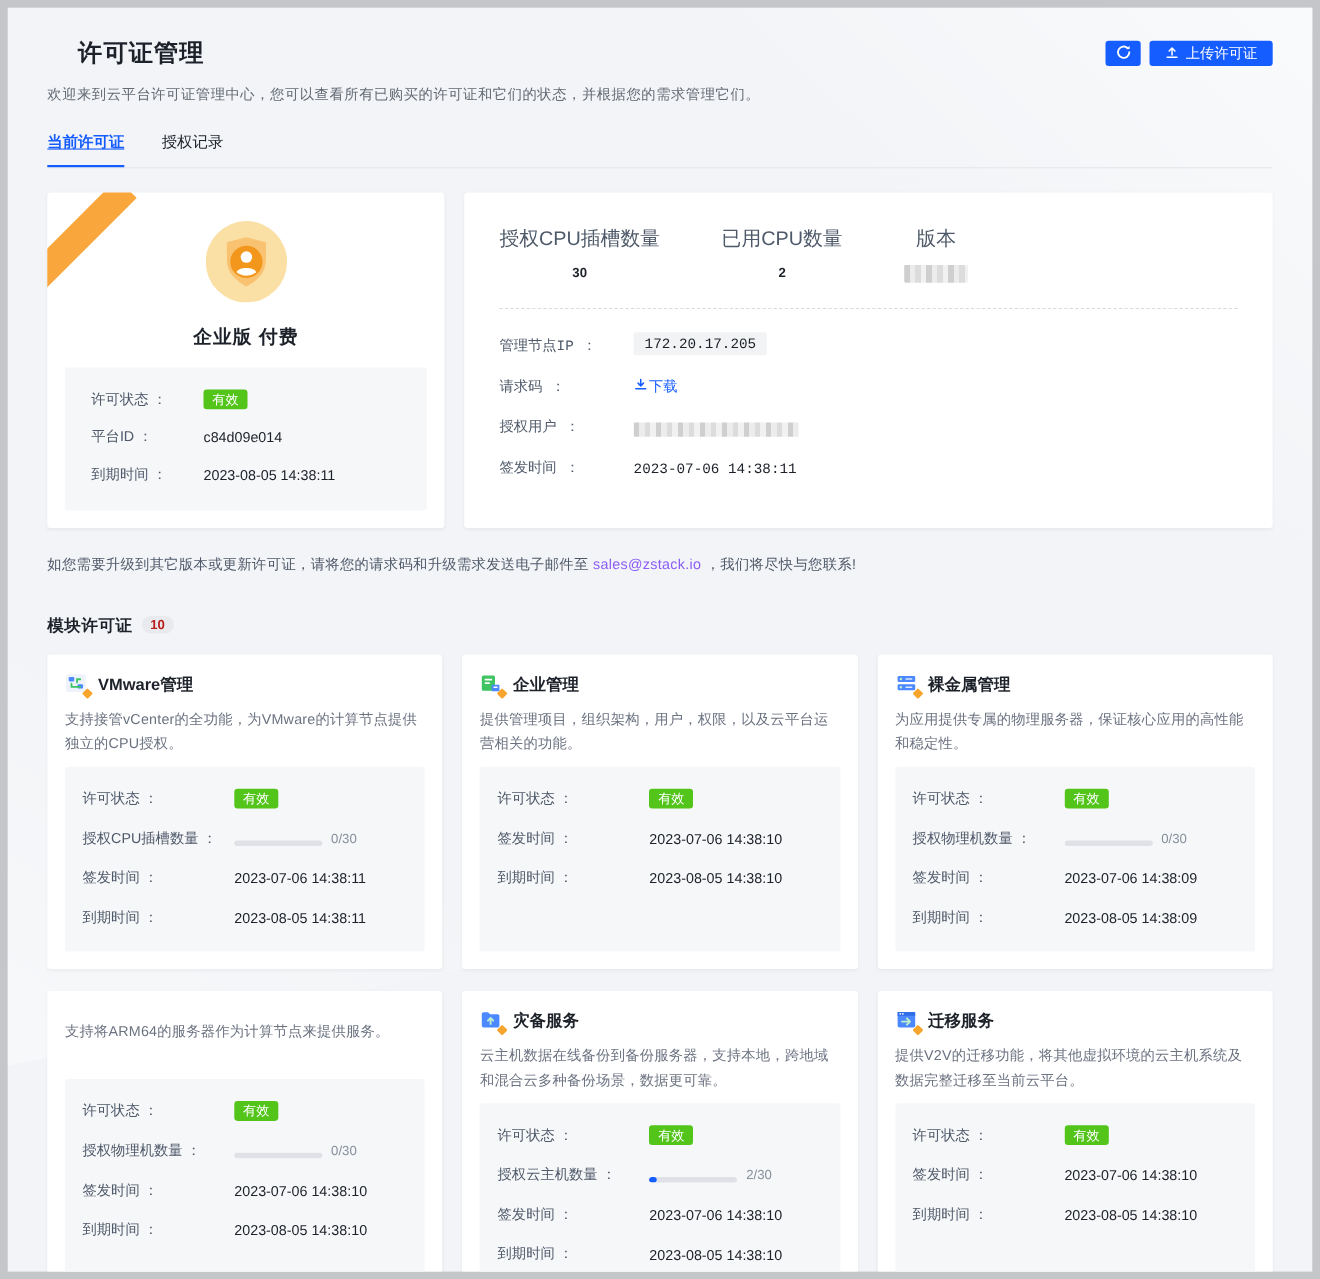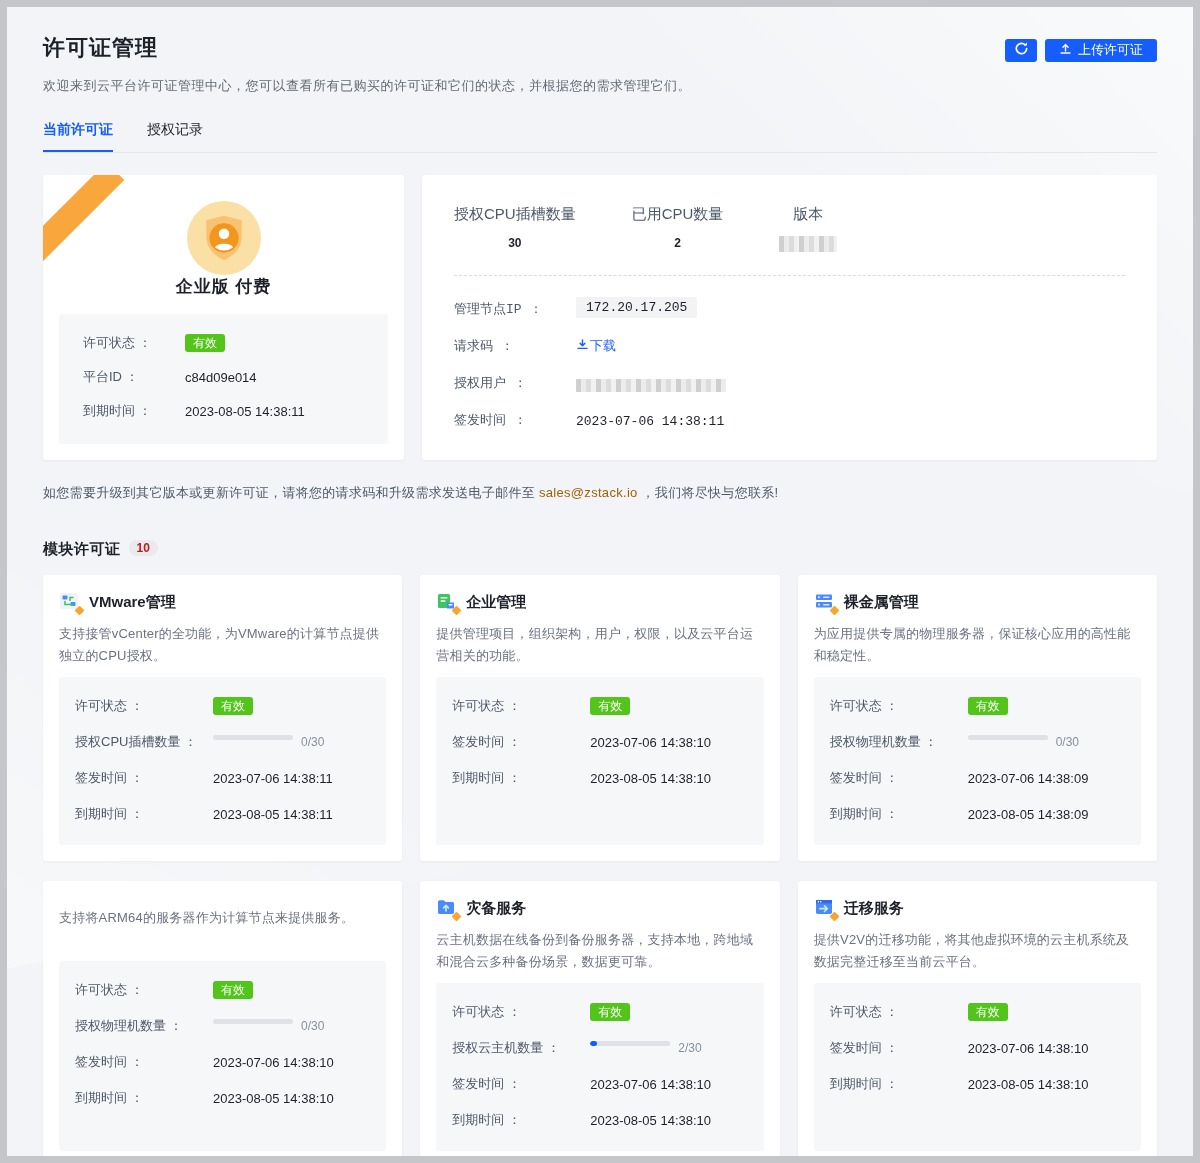--- a/index.html
+++ b/index.html
@@ -15,69 +15,69 @@
   .deco { position:absolute; pointer-events:none; }
   .deco1 { top:-120px; right:-80px; width:760px; height:560px;
     background:linear-gradient(215deg, rgba(255,255,255,.75), rgba(255,255,255,0) 60%);
     transform:rotate(8deg); }
   .deco2 { top:420px; left:-180px; width:700px; height:500px;
     background:linear-gradient(45deg, rgba(255,255,255,.5), rgba(255,255,255,0) 55%);
     transform:rotate(-12deg); }
   .wrap { position:relative; padding:26px 36px 0 36px; }
 
   
-  .header-row { display:flex; justify-content:space-between; align-items:center; }
+  .header-row { display:flex; justify-content:space-between; align-items:flex-start;margin-left:28px; }
   .page-title { font-size:22px; font-weight:bold; color:#1d2129; letter-spacing:1px; }
   .header-actions { display:flex; gap:8px; margin-top:4px; }
   .btn-blue { background:#165dff; color:#fff; border:none; border-radius:3px;
     height:23px; display:flex; align-items:center; justify-content:center;
     font-size:13px; cursor:pointer; }
   .btn-icon-only { width:32px; }
   .btn-upload { padding:0 14px; gap:6px; }
   .subtitle { margin-top:14px; font-size:13px; color:#646a73; letter-spacing:.5px; }
 
   
   .tabs { margin-top:26px; border-bottom:1px solid #e5e6eb; display:flex; gap:34px; }
   .tab { font-size:14px; padding-bottom:11px; cursor:pointer; color:#1d2129; }
-  .tab.active { color:#165dff; font-weight:bold; border-bottom:2px solid #165dff; }
+  .tab.active { color:#165dff; font-weight:bold; border-bottom:2px solid #165dff;text-decoration:underline; }
 
   
   .top-row { display:flex; gap:18px; margin-top:22px; align-items:stretch; }
   .card { background:#fff; border-radius:3px; box-shadow:0 1px 3px rgba(30,40,60,.05); }
   .lic-card { width:361px; position:relative; overflow:hidden; text-align:center; flex-shrink:0; }
   .ribbon { position:absolute; top:26px; left:-30px; width:120px; height:25px;
     background:#f9a63c; transform:rotate(-45deg); }
   .avatar { margin:26px auto 0 auto; width:74px; height:74px; }
-  .edition { font-size:17px; font-weight:bold; color:#1d2129; letter-spacing:1px; }
+  .edition { margin-top:20px; font-size:17px; font-weight:bold; color:#1d2129; letter-spacing:1px; }
   .lic-info { margin:16px 16px 16px 16px; background:#f6f7f9; border-radius:3px;
     padding:20px 24px 8px 24px; text-align:left; }
   .lic-info .irow { display:flex; align-items:center; margin-bottom:16px; }
   .lic-info .ilabel { width:102px; font-size:13px; color:#4e5969; flex-shrink:0; }
 
   .detail-card { flex:1; padding:30px 32px 0 32px; }
   .stats { display:flex; }
   .stat { text-align:center; margin-right:56px; }
-  .stat-label { font-size:15px; color:#4e5969; }
+  .stat-label { font-size:18px; color:#4e5969; }
   .stat-value { margin-top:12px; font-size:12px; font-weight:bold; color:#1d2129; }
   .divider { border-top:1px dashed #d8dade; margin:20px 0 20px 0; }
   .drow { display:flex; align-items:flex-end; margin-bottom:15px; height:22px;font-family:Liberation Mono, monospace; }
   .drow .ilabel { width:122px; font-size:13px; color:#4e5969; flex-shrink:0; }
   .chip { background:#f2f3f5; border-radius:2px; padding:3px 10px; font-size:13px; color:#1d2129; }
   .link { color:#165dff; font-size:13px; text-decoration:none; display:inline-flex;
     align-items:center; gap:1px; cursor:pointer; }
   .val { font-size:13px; color:#1d2129; }
 
   .redacted { display:inline-block; height:13px; border-radius:1px;
     background:repeating-linear-gradient(90deg,#cfcfcf 0 5px,#ececec 5px 10px,#dcdcdc 10px 15px,#f1f1f1 15px 20px);
     filter:blur(.4px); }
   .redacted.tall { height:16px; }
 
   
   .note { margin-top:24px; font-size:13px; color:#4e5969; letter-spacing:.3px; }
-  .note a { color:#a16207; text-decoration:none; cursor:pointer; }
+  .note a { color:#8b5cf6; text-decoration:none; cursor:pointer; }
 
   
   .section-head { margin-top:38px; display:flex; align-items:flex-start; gap:8px; }
   .section-title { font-size:15px; font-weight:bold; color:#1d2129; letter-spacing:.5px; }
   .count-badge { background:#e8eaed; color:#b91c1c; font-size:12px; font-weight:bold;
     border-radius:9px; padding:1px 8px; }
   .mod-grid { margin-top:16px; display:grid; grid-template-columns:repeat(3,1fr);
     gap:20px 18px; padding-bottom:22px; }
   .mod-card { padding:16px; display:flex; flex-direction:column; }
   .mod-head { display:flex; align-items:center; gap:8px; }
@@ -88,21 +88,21 @@
   .mod-desc { margin-top:10px; font-size:13px; color:#6b7280; line-height:22px;
     min-height:44px; letter-spacing:.2px; }
   .mod-info { margin-top:10px; background:#f6f7f9; border-radius:3px;
     padding:18px 16px 6px 16px; flex:1; }
   .mod-info .irow { display:flex; align-items:center; margin-bottom:14px; height:22px; }
   .mod-info .ilabel { width:138px; font-size:13px; color:#4e5969; flex-shrink:0; }
   .mod-info .ival { font-size:13px; color:#1d2129; }
 
   .badge-ok { background:#52c41a; color:#fff; font-size:12px; border-radius:3px;
     padding:3px 8px; line-height:1; }
-  .progress { display:flex; align-items:flex-start; gap:8px; }
+  .progress { display:flex; align-items:flex-end; gap:8px; }
   .bar { width:80px; height:5px; background:#dfe1e6; border-radius:3px; overflow:hidden; display:inline-block; }
   .fill { display:block; height:100%; background:#165dff; border-radius:3px; width:0; }
   .frac { font-size:12px; color:#86909c; }
 </style>
 </head>
 <body>
 
 <div class="deco deco1"></div>
 <div class="deco deco2"></div>
 

